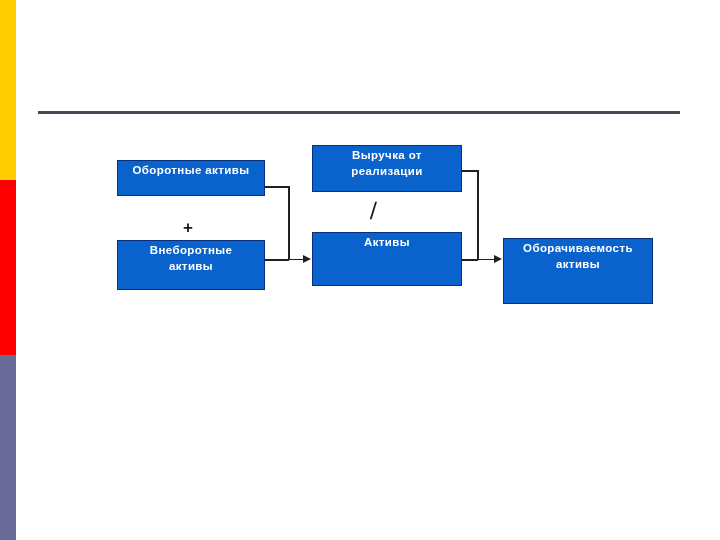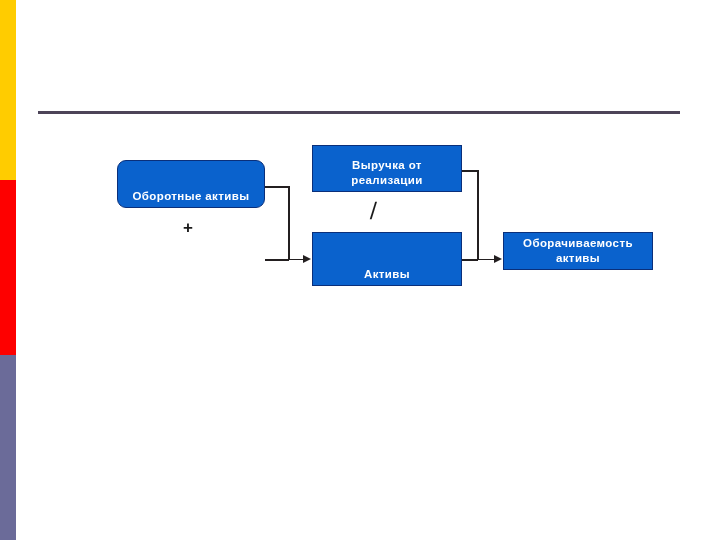--- a/index.html
+++ b/index.html
@@ -43,33 +43,33 @@
     position: absolute;
     background: #0a62cd;
     border: 1px solid #0a2f7a;
     box-sizing: border-box;
     color: #ffffff;
     font-family: "Liberation Sans", sans-serif;
     font-size: 11.5px;
     font-weight: bold;
     letter-spacing: 0.4px;
     display: flex;
-    align-items: flex-end;
+    align-items: flex-start;
     justify-content: center;
     text-align: center;
     line-height: 1.35;
     padding: 2px 6px;
   }
   .node span { display: block; }
 
-  #node-current-assets  { left: 117px; top: 160px; width: 148px; height: 48px; border-radius: 9px; }
+  #node-current-assets  { left: 117px; top: 160px; width: 148px; height: 36px; }
   #node-noncurrent      { left: 117px; top: 240px; width: 148px; height: 50px; }
   #node-revenue         { left: 312px; top: 145px; width: 150px; height: 47px; }
   #node-assets          { left: 312px; top: 232px; width: 150px; height: 54px; }
-  #node-turnover        { left: 503px; top: 232px; width: 150px; height: 38px; }
+  #node-turnover        { left: 503px; top: 238px; width: 150px; height: 66px; }
 
   
   .operator {
     position: absolute;
     color: #1a1a1a;
     font-family: "Liberation Sans", sans-serif;
     font-weight: bold;
     line-height: 1;
   }
   #op-plus   { left: 183px; top: 219px; font-size: 17px; }
@@ -129,20 +129,26 @@
   <div class="line h-line" id="conn-to-turn"></div>
   <div class="arrow-head" id="arrow-turn"></div>
 
   <div class="operator" id="op-plus">+</div>
   <div class="operator" id="op-divide">/</div>
 
   <div class="node" id="node-current-assets">
     <span>Оборотные активы</span>
   </div>
 
+  <div class="node" id="node-noncurrent">
+    <div>
+      <span>Внеборотные</span>
+      <span>активы</span>
+    </div>
+  </div>
 
   <div class="node" id="node-revenue">
     <div>
       <span>Выручка от</span>
       <span>реализации</span>
     </div>
   </div>
 
   <div class="node" id="node-assets">
     <span>Активы</span>

